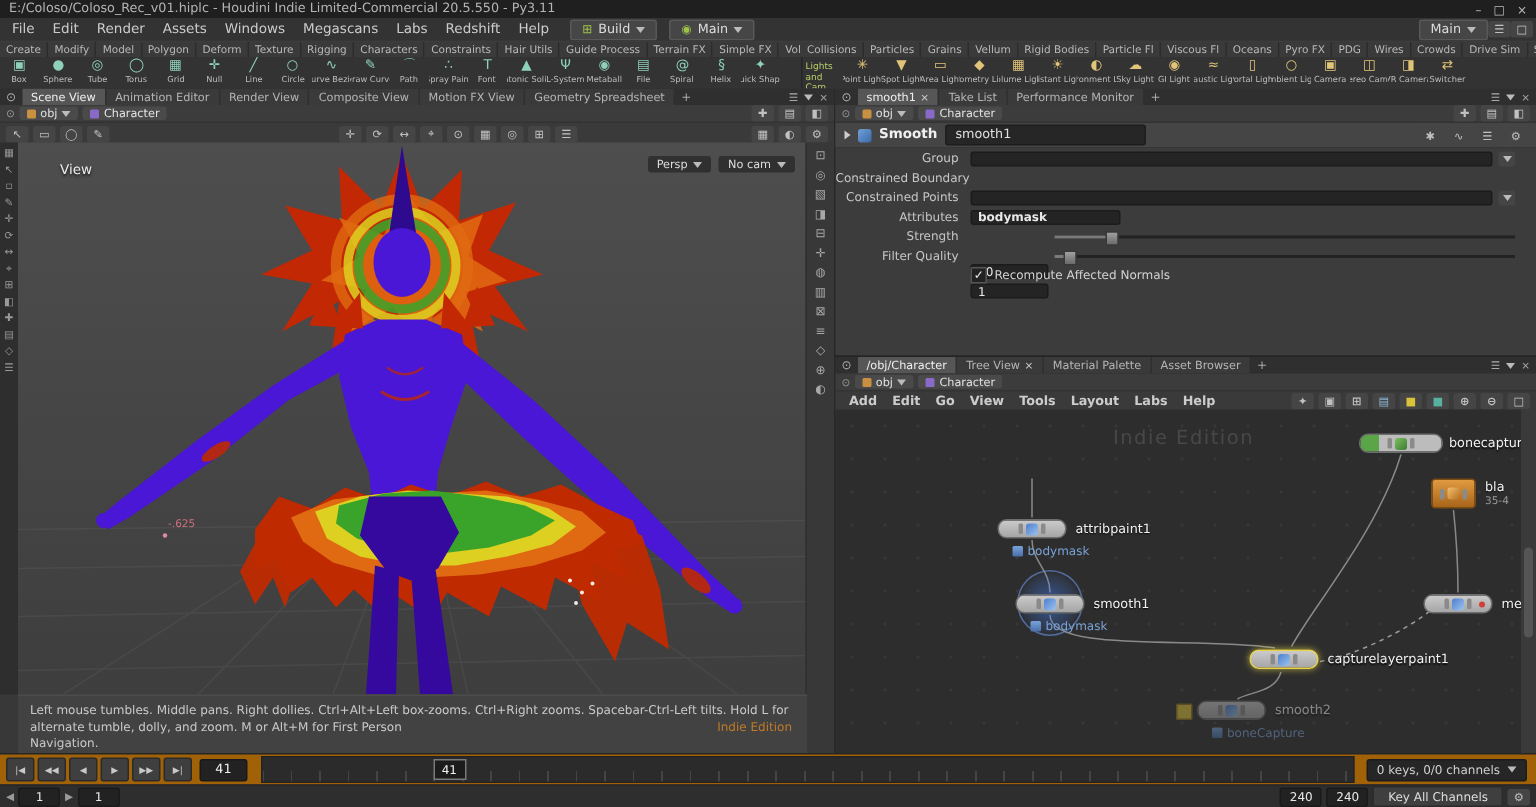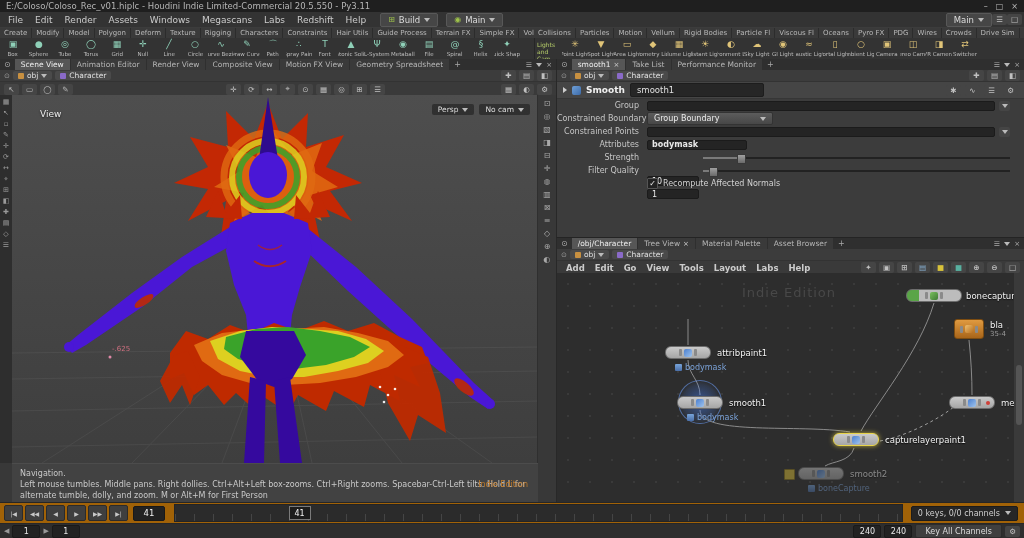--- a/index.html
+++ b/index.html
@@ -218,21 +218,21 @@
           <span class="shelf-tab">Hair Utils</span>
           <span class="shelf-tab">Guide Process</span>
           <span class="shelf-tab">Terrain FX</span>
           <span class="shelf-tab">Simple FX</span>
           <span class="shelf-tab">Volume</span>
         </div>
       <div class="stabs rgt">
 
       <span class="shelf-tab">Collisions</span>
           <span class="shelf-tab">Particles</span>
-          <span class="shelf-tab">Motion</span>
+          <span class="shelf-tab">Grains</span>
           <span class="shelf-tab">Vellum</span>
           <span class="shelf-tab">Rigid Bodies</span>
           <span class="shelf-tab">Particle Fl</span>
           <span class="shelf-tab">Viscous Fl</span>
           <span class="shelf-tab">Oceans</span>
           <span class="shelf-tab">Pyro FX</span>
           <span class="shelf-tab">PDG</span>
           <span class="shelf-tab">Wires</span>
           <span class="shelf-tab">Crowds</span>
           <span class="shelf-tab">Drive Sim</span>
@@ -612,22 +612,22 @@
           <span class="colic">◍</span>
           <span class="colic">▥</span>
           <span class="colic">⊠</span>
           <span class="colic">≡</span>
           <span class="colic">◇</span>
           <span class="colic">⊕</span>
           <span class="colic">◐</span>
         </div>
 
       <div class="help-bar">
+        <div>Left mouse tumbles. Middle pans. Right dollies. Ctrl+Alt+Left box-zooms. Ctrl+Right zooms. Spacebar-Ctrl-Left tilts. Hold L for alternate tumble, dolly, and zoom. M or Alt+M for First Person</div>
         <div>Navigation.</div>
-        <div>Left mouse tumbles. Middle pans. Right dollies. Ctrl+Alt+Left box-zooms. Ctrl+Right zooms. Spacebar-Ctrl-Left tilts. Hold L for alternate tumble, dolly, and zoom. M or Alt+M for First Person</div>
         <div class="indie">Indie Edition</div>
       </div>
     </div>
 
     <div class="params-pane">
       <div class="ptabs">
         <span class="tab-plus">⊙</span>
         <span style="display:flex;">
 
             <span class="ptab active closable">
@@ -690,26 +690,20 @@
           <div class="pfield grow">
               <span></span>
             </div>
           <span class="mini-btn">
               <span class="arr"></span>
             </span>
         </div>
       </div>
       <div class="prow">
         <div class="plabel">Constrained Boundary</div>
-        <div class="pctrl">
-          <div class="dropdown dd-cb">
-            <span>Group Boundary</span>
-              <span class="arr"></span>
-          </div>
-        </div>
       </div>
       <div class="prow">
         <div class="plabel">Constrained Points</div>
         <div class="pctrl">
           <div class="pfield grow">
               <span></span>
             </div>
           <span class="mini-btn">
               <span class="arr"></span>
             </span>

